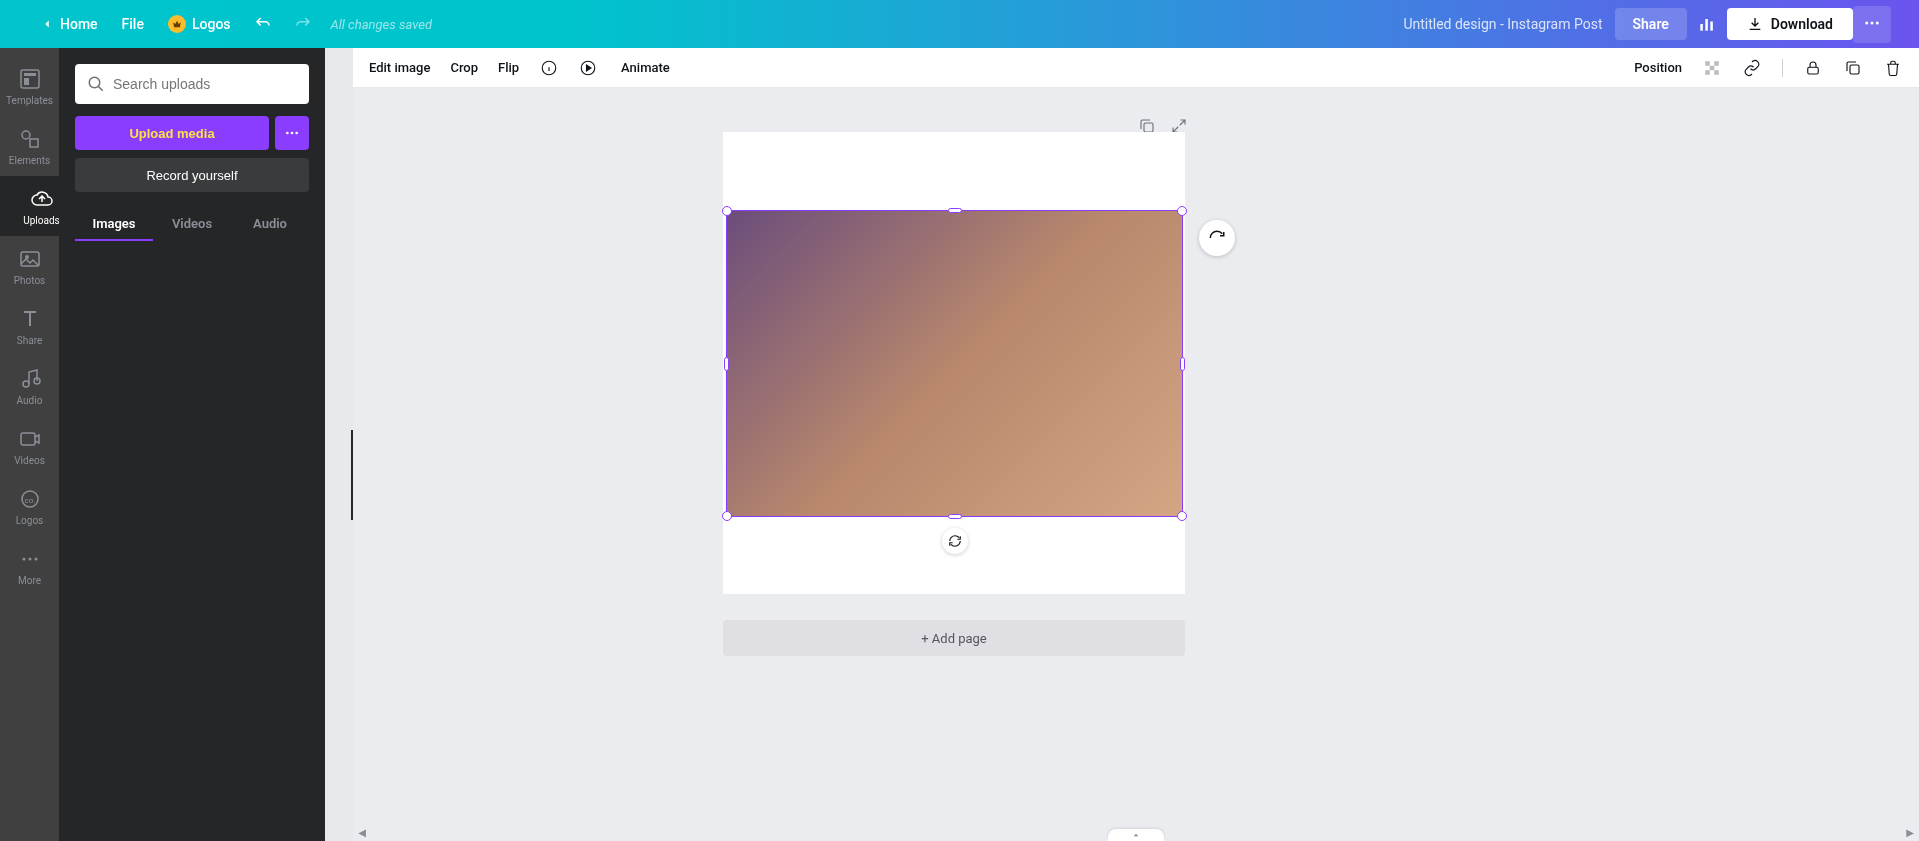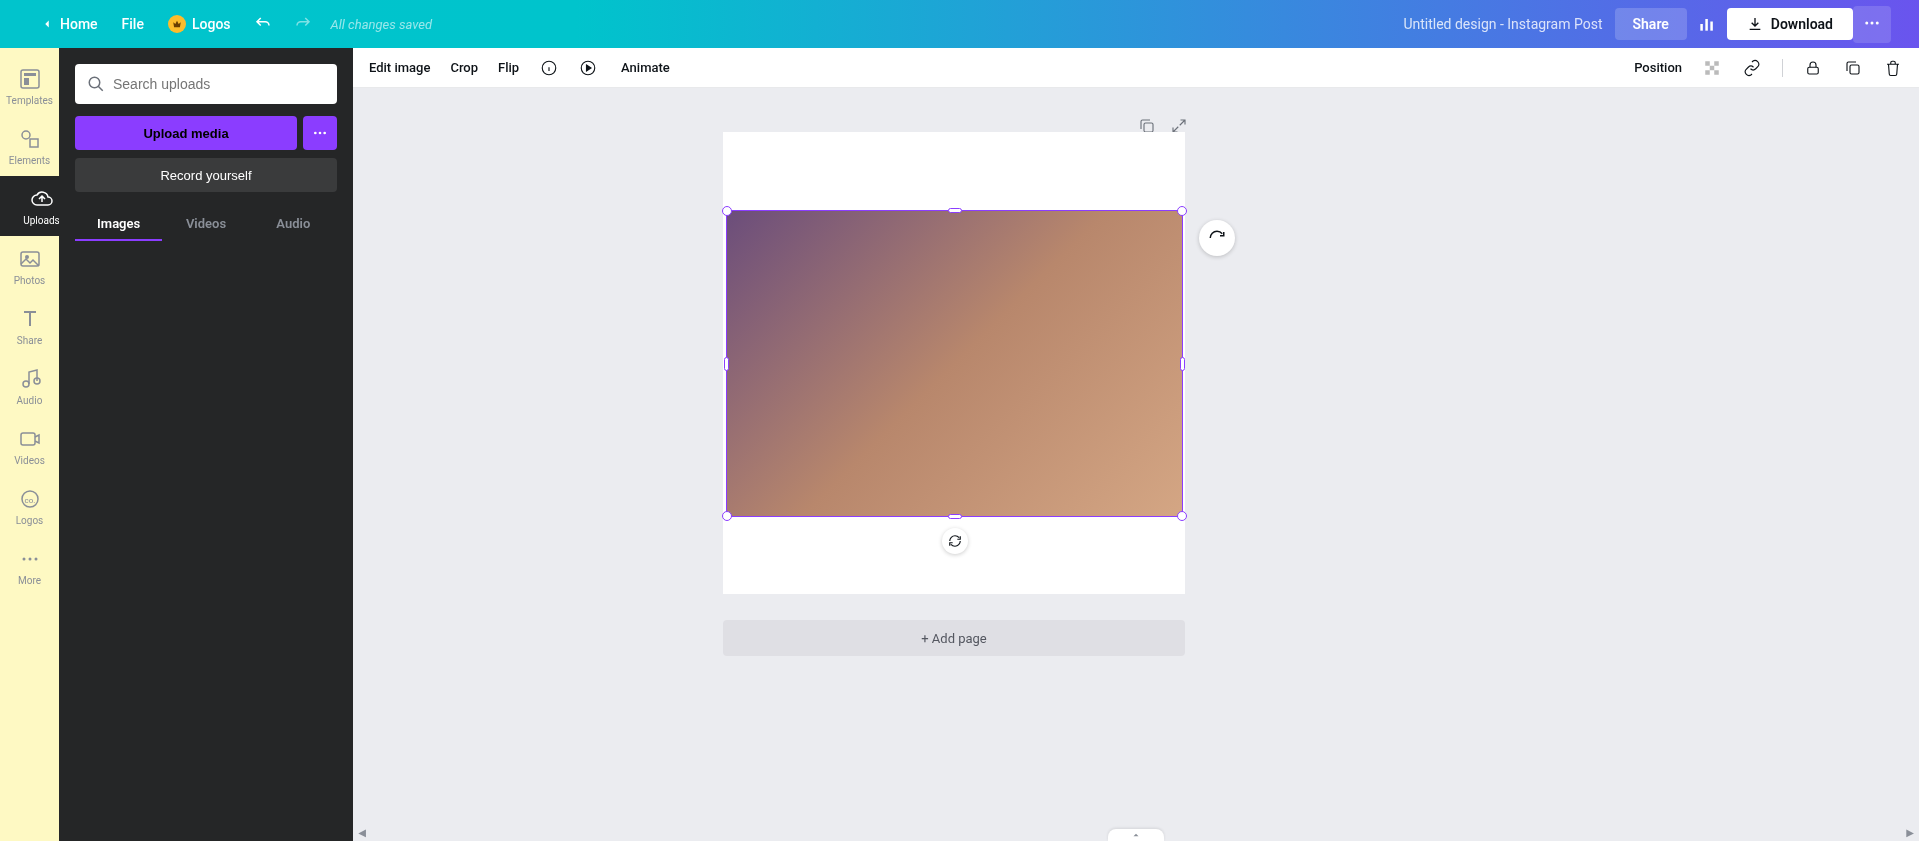--- a/index.html
+++ b/index.html
@@ -12,31 +12,31 @@
     .crown-icon-svg { width: 10px; height: 10px; }
     .saved-text { color: rgba(255,255,255,0.6); font-style: italic; margin-left: 8px; font-size: 13px; }
     .top-spacer { flex: 1; }
     .title-text { color: rgba(255,255,255,0.8); font-size: 14px; margin-right: 12px; }
     .share-btn { background: rgba(255,255,255,0.18); padding: 8px 18px; border-radius: 4px; font-weight: 600; }
     .top-icon-btn { width: 40px; height: 32px; display: flex; align-items: center; justify-content: center; border-radius: 4px; cursor: pointer; }
     .download-btn { background: white; color: #0e1318; padding: 8px 20px; border-radius: 4px; font-weight: 600; display: flex; align-items: center; gap: 8px; }
     .menu-btn { background: rgba(255,255,255,0.15); padding: 8px 10px; border-radius: 4px; }
     
     
-    .left-rail { position: absolute; left: 0; top: 48px; width: 59px; height: calc(100% - 48px); background: #fef9c3; display: flex; flex-direction: column; align-items: center; padding-top: 8px; }
+    .left-rail { position: absolute; left: 0; top: 48px; width: 59px; height: calc(100% - 48px); background: #404040; display: flex; flex-direction: column; align-items: center; padding-top: 8px; }
     .rail-item { width: 100%; height: 60px; display: flex; flex-direction: column; align-items: center; justify-content: center; gap: 4px; color: #8a8f98; font-size: 10px; cursor: pointer; }
     .rail-item.active { background: #252627; color: #fff; padding-left: 24px; }
     .rail-item svg { width: 24px; height: 24px; fill: currentColor; }
     
     
-    .side-panel { position: absolute; left: 59px; top: 48px; width: 294px; height: calc(100% - 48px); background: #252627; padding: 16px; overflow-y: auto; }
+    .side-panel { position: absolute; left: 59px; top: 48px; width: 266px; height: calc(100% - 48px); background: #252627; padding: 16px; overflow-y: auto; }
     .search-box { background: white; border-radius: 4px; height: 40px; display: flex; align-items: center; padding: 0 12px; gap: 8px; margin-bottom: 12px; }
     .search-box input { border: none; outline: none; flex: 1; font-size: 14px; background: transparent; }
     .upload-row { display: flex; gap: 6px; margin-bottom: 8px; }
-    .upload-btn { flex: 1; background: #8b3dff; color: #000000; height: 34px; border: none; border-radius: 4px; font-weight: 600; font-size: 13px; cursor: pointer; }
+    .upload-btn { flex: 1; background: #8b3dff; color: #fde047; height: 34px; border: none; border-radius: 4px; font-weight: 600; font-size: 13px; cursor: pointer; }
     .upload-more { width: 34px; height: 34px; background: #8b3dff; border-radius: 4px; display: flex; align-items: center; justify-content: center; color: white; cursor: pointer; }
     .record-btn { width: 100%; background: #3a3b3c; color: white; height: 34px; border: none; border-radius: 4px; font-weight: 500; font-size: 13px; cursor: pointer; margin-bottom: 16px; }
     .tabs { display: flex; gap: 0; margin-bottom: 16px; }
     .tab { flex: 1; text-align: center; color: #8a8f98; font-size: 13px; font-weight: 600; padding: 8px 0; cursor: pointer; border-bottom: 2px solid transparent; }
     .tab.active { color: white; border-bottom-color: #8b3dff; }
     .gallery { display: flex; flex-wrap: wrap; gap: 8px; }
     .thumb { border-radius: 4px; cursor: pointer; }
     .thumb-half { width: 127px; height: 82px; }
     .thumb-third { width: 82px; height: 108px; }
     .thumb-full { width: 262px; height: 106px; }

